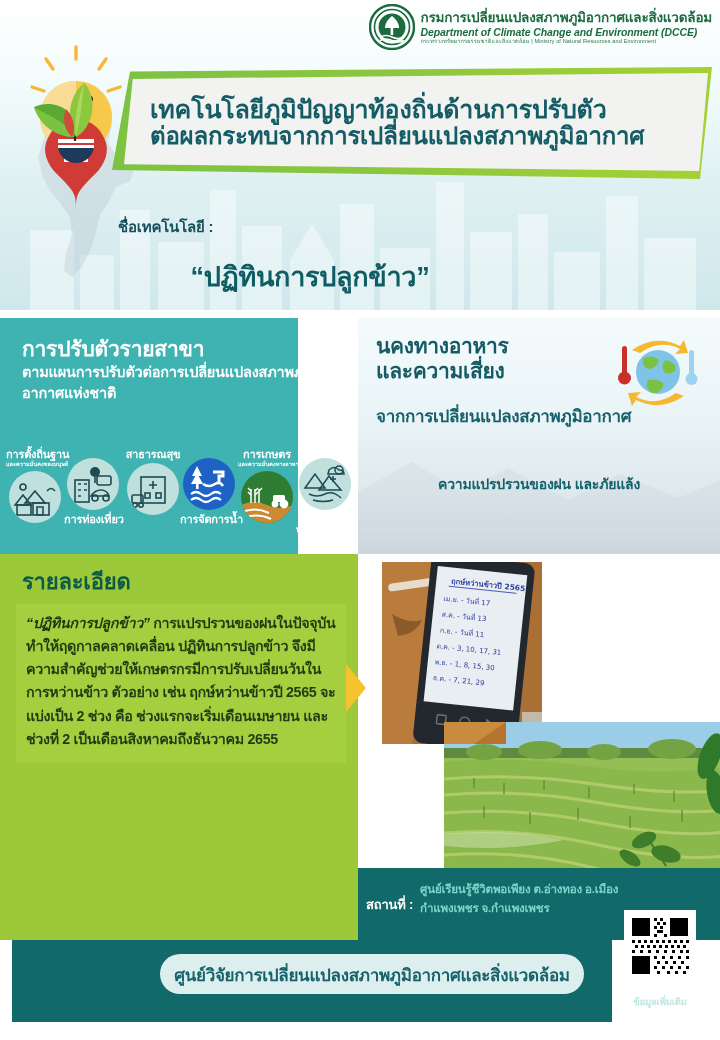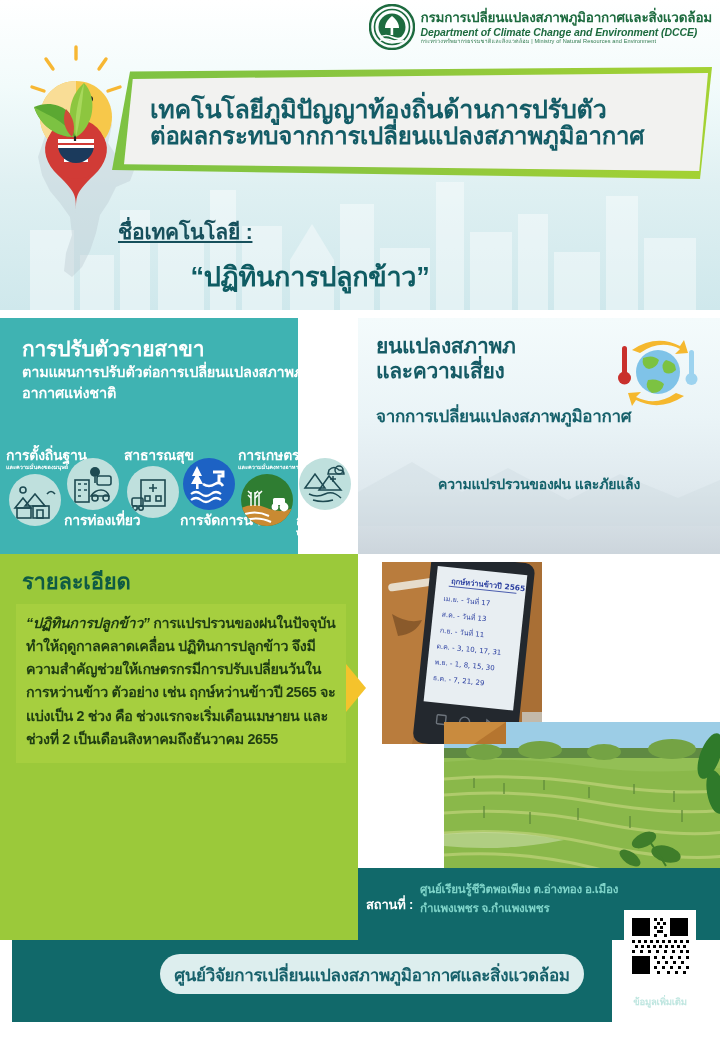--- a/index.html
+++ b/index.html
@@ -69,21 +69,21 @@
     color: #145c66; font-weight: 700; letter-spacing: -0.2px;
     font-size: 25px; line-height: 1.12; white-space: nowrap;
   }
   .ribbon .l2 { font-size: 24px; }
 
   
   .bulb-logo { position: absolute; left: 12px; top: 45px; width: 128px; height: 180px; }
 
   .tech-label {
     position: absolute; left: 118px; top: 215px;
-    font-size: 21px; font-weight: 700; color: #17505c; letter-spacing: -0.2px; text-decoration: underline;
+    font-size: 15px; font-weight: 700; color: #17505c; letter-spacing: -0.2px;
   }
   .tech-name {
     position: absolute; left: 0; top: 255px; width: 620px;
     text-align: center;
     font-size: 27px; font-weight: 700; color: #0f5c63; letter-spacing: -0.3px;
   }
 
   
   .panel-left {
     position: absolute; left: 0; top: 318px; width: 298px; height: 236px;
@@ -102,21 +102,21 @@
     position: absolute; left: 0; top: 128px; width: 358px; height: 108px;
   }
   .sector {
     position: absolute; width: 58px; text-align: center;
   }
   .sector .disc {
     width: 52px; height: 52px; border-radius: 50%;
     margin: 0 auto; position: relative; overflow: hidden;
   }
   .sector .cap-top, .sector .cap-bot {
-    font-size: 14px; font-weight: 700; color: #ffffff; line-height: 1.1;
+    font-size: 11px; font-weight: 700; color: #ffffff; line-height: 1.1;
     letter-spacing: -0.2px; white-space: nowrap;
   }
   .sector .cap-top2 { font-size: 5.6px; font-weight: 700; color:#ffffff; white-space: nowrap; }
 
   .panel-right {
     position: absolute; left: 358px; top: 318px; width: 362px; height: 236px;
     background: linear-gradient(180deg,#f4fbfc 0%,#eaf4f7 42%,#dfe9ee 72%,#ccd5dc 100%);
     overflow: hidden;
   }
   .pr-mountain { position: absolute; left:0; bottom: 28px; width: 362px; height: 86px; opacity:.5; }
@@ -413,21 +413,21 @@
 
     </div>
   </div>
 
   <div class="panel-right">
     <svg class="pr-mountain" viewBox="0 0 362 86" preserveAspectRatio="none">
       <path d="M0 86 L0 52 L54 22 L104 52 L150 28 L210 60 L262 34 L320 58 L362 40 L362 86 Z" fill="#ccd8de" opacity="0.7"></path>
     </svg>
 
     <div class="pr-title">
-      <span>ยนแปลงสภาพภ</span><br>
+      <span>นคงทางอาหาร</span><br>
       <span>และความเสี่ยง</span>
     </div>
     <div class="pr-sub">จากการเปลี่ยนแปลงสภาพภูมิอากาศ</div>
     <div class="pr-note">ความแปรปรวนของฝน และภัยแล้ง</div>
 
     <svg class="globe-icon" viewBox="0 0 96 80">
       <path d="M22 18 q24 -16 48 -4 l4 -6 l4 13 l-13 1 l5 -5 q-20 -10 -40 4 z" fill="#f5b82e"></path>
       <path d="M74 64 q-24 16 -48 4 l-4 6 l-4 -13 l13 -1 l-5 5 q20 10 40 -4 z" fill="#f5b82e"></path>
       <circle cx="48" cy="40" r="22" fill="#7fc3e8"></circle>
       <path d="M33 26 q10 -4 16 2 q-2 8 -10 9 q-8 -2 -6 -11 Z

